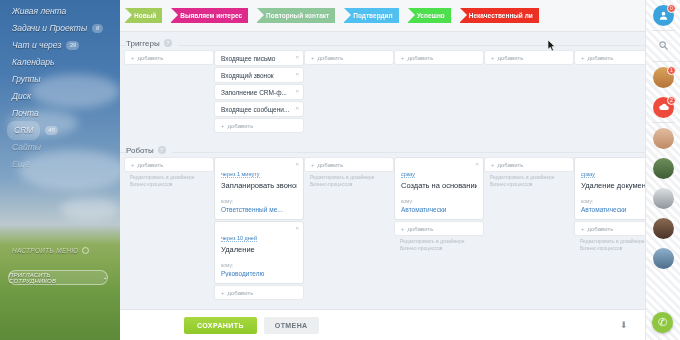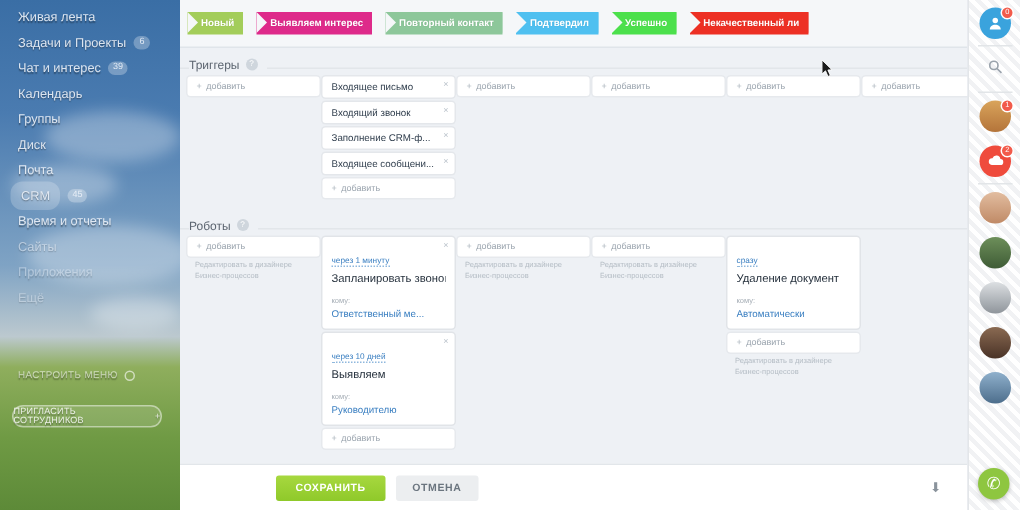--- a/index.html
+++ b/index.html
@@ -8,20 +8,21 @@
     overflow: hidden;
     font-family: "Liberation Sans", sans-serif;
   }
   body { position: relative; background: #e9edf2; }
 
   
   #desktop {
     position: absolute; left: 0; top: 0; width: 124px; height: 340px;
     background: linear-gradient(#3a6ea5 0%, #4a7bb0 22%, #7fa3c4 52%, #bcc9cf 66%, #8fae5d 72%, #6f9a44 86%, #5d8a38 100%);
     overflow: hidden;
+    font-style: italic;
   }
   #desktop .cloud {
     position: absolute; border-radius: 50%;
     background: rgba(255,255,255,0.30); filter: blur(5px);
   }
   .c1 { width: 90px; height: 34px; left: 30px; top: 74px; }
   .c2 { width: 70px; height: 26px; left: 8px;  top: 110px; }
   .c3 { width: 110px; height: 40px; left: 18px; top: 150px; }
   .c4 { width: 60px;  height: 22px; left: 60px; top: 198px; }
 
@@ -316,47 +317,41 @@
 
   <nav class="menu">
     <div class="menu-item">
       <span class="lbl">Живая лента</span>
     </div>
     <div class="menu-item">
       <span class="lbl">Задачи и Проекты</span>
       <span class="badge">6</span>
     </div>
     <div class="menu-item">
-      <span class="lbl">Чат и интерес</span>
+      <span class="lbl">Чат и через</span>
       <span class="badge">39</span>
     </div>
     <div class="menu-item">
       <span class="lbl">Календарь</span>
     </div>
     <div class="menu-item">
       <span class="lbl">Группы</span>
     </div>
     <div class="menu-item">
       <span class="lbl">Диск</span>
     </div>
     <div class="menu-item">
       <span class="lbl">Почта</span>
     </div>
     <div class="menu-item active">
       <span class="lbl">CRM</span>
       <span class="badge">45</span>
     </div>
-    <div class="menu-item">
-      <span class="lbl">Время и отчеты</span>
-    </div>
     <div class="menu-item dim">
       <span class="lbl">Сайты</span>
-    </div>
-    <div class="menu-item dimmer">
-      <span class="lbl">Приложения</span>
     </div>
     <div class="menu-item dimmer">
       <span class="lbl">Ещё</span>
     </div>
   </nav>
 
   <div class="menu-sub">
     <span>НАСТРОИТЬ МЕНЮ</span>
     <span class="gear"></span>
   </div>
@@ -480,41 +475,58 @@
       <div class="robot-card">
         <span class="x">×</span>
         <div class="robot-when">через 1 минуту</div>
         <div class="robot-title">Запланировать звонок</div>
         <div class="robot-meta-label">кому:</div>
         <div class="robot-meta-value">Ответственный ме...</div>
       </div>
       <div class="robot-card">
         <span class="x">×</span>
         <div class="robot-when">через 10 дней</div>
-        <div class="robot-title">Выявляем</div>
+        <div class="robot-title">Удаление</div>
         <div class="robot-meta-label">кому:</div>
         <div class="robot-meta-value">Руководителю</div>
       </div>
       <div class="add-btn">
         <span class="plus">+</span>
         <span>добавить</span>
       </div>
     </div>
 
     <div class="col">
       <div class="add-btn">
         <span class="plus">+</span>
         <span>добавить</span>
       </div>
       <div class="hint">
         <div>Редактировать в дизайнере</div>
         <div>Бизнес-процессов</div>
       </div>
     </div>
 
+    <div class="col">
+      <div class="robot-card">
+        <span class="x">×</span>
+        <div class="robot-when">сразу</div>
+        <div class="robot-title">Создать на основании</div>
+        <div class="robot-meta-label">кому:</div>
+        <div class="robot-meta-value">Автоматически</div>
+      </div>
+      <div class="add-btn">
+        <span class="plus">+</span>
+        <span>добавить</span>
+      </div>
+      <div class="hint">
+        <div>Редактировать в дизайнере</div>
+        <div>Бизнес-процессов</div>
+      </div>
+    </div>
 
     <div class="col">
       <div class="add-btn">
         <span class="plus">+</span>
         <span>добавить</span>
       </div>
       <div class="hint">
         <div>Редактировать в дизайнере</div>
         <div>Бизнес-процессов</div>
       </div>

